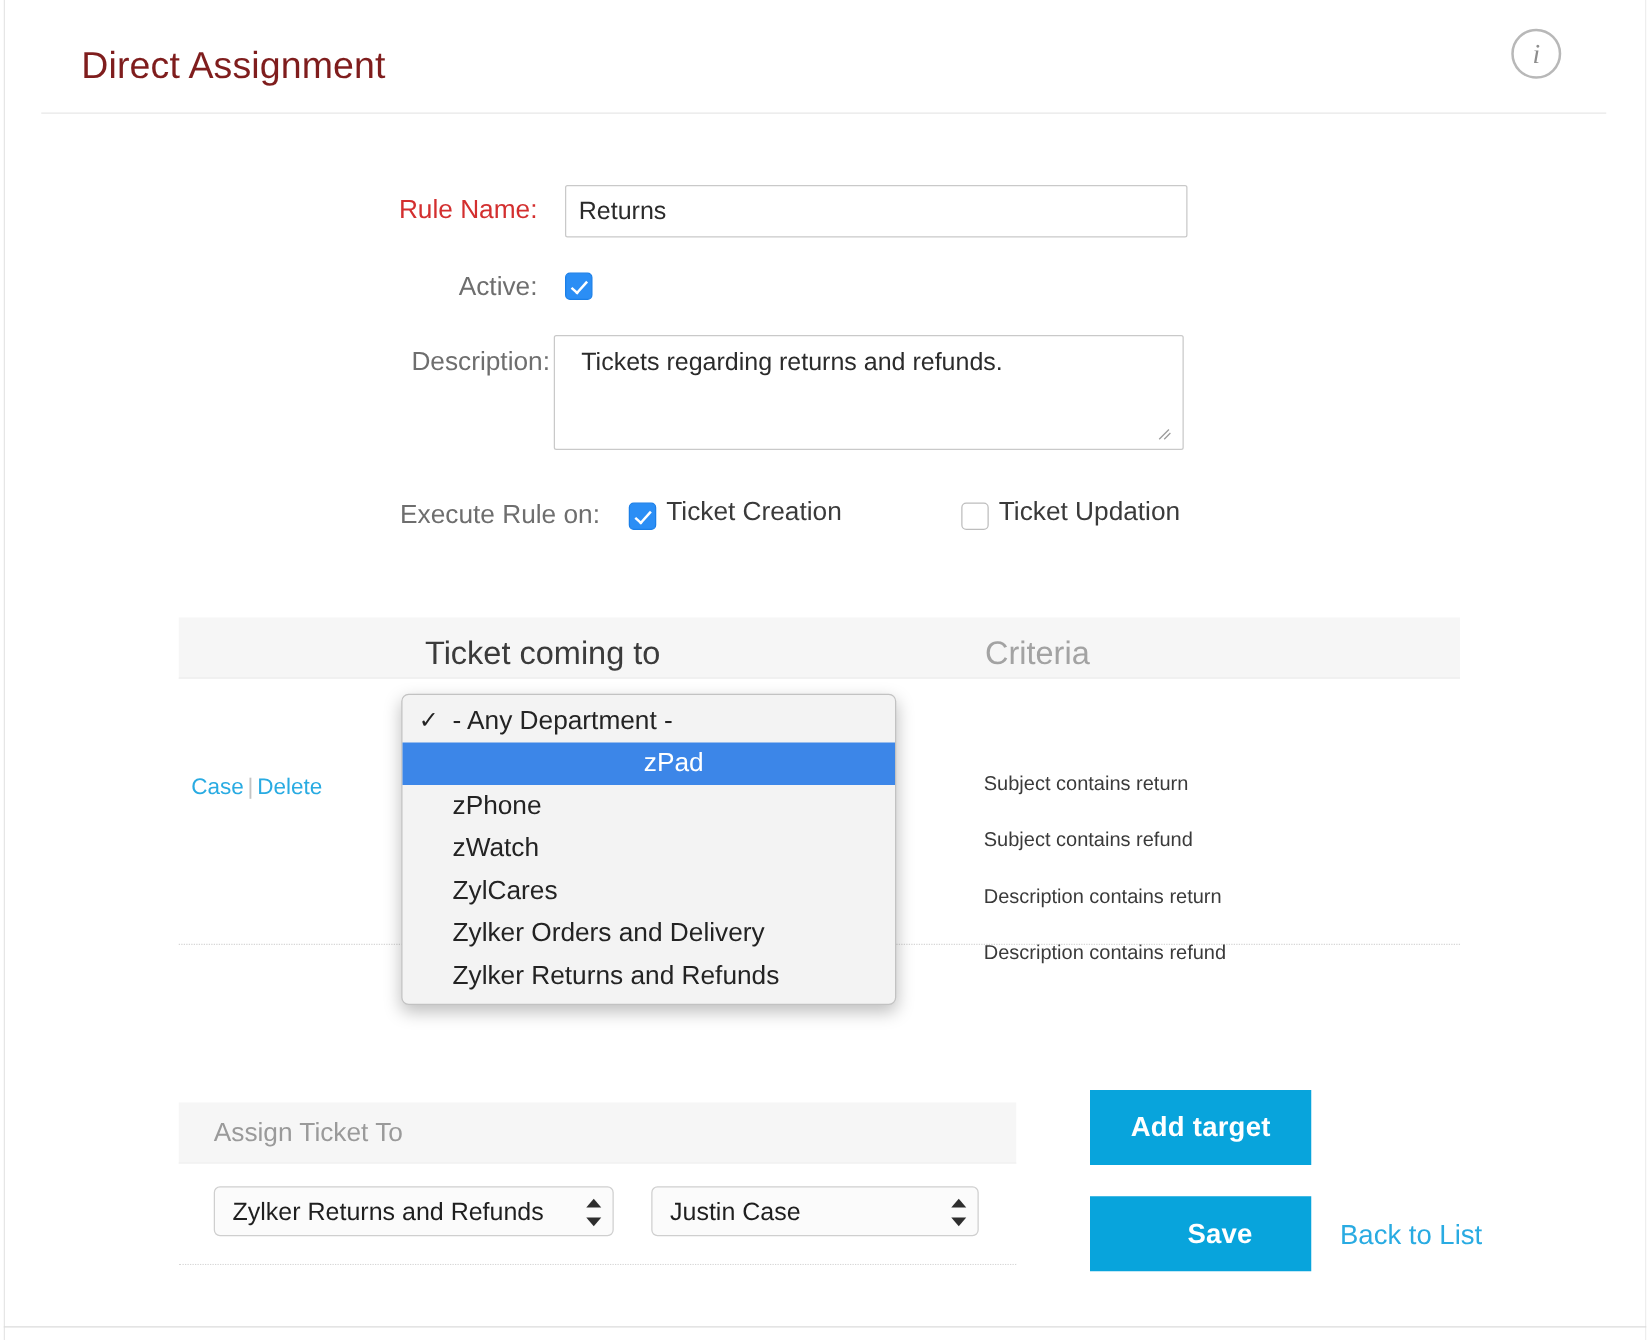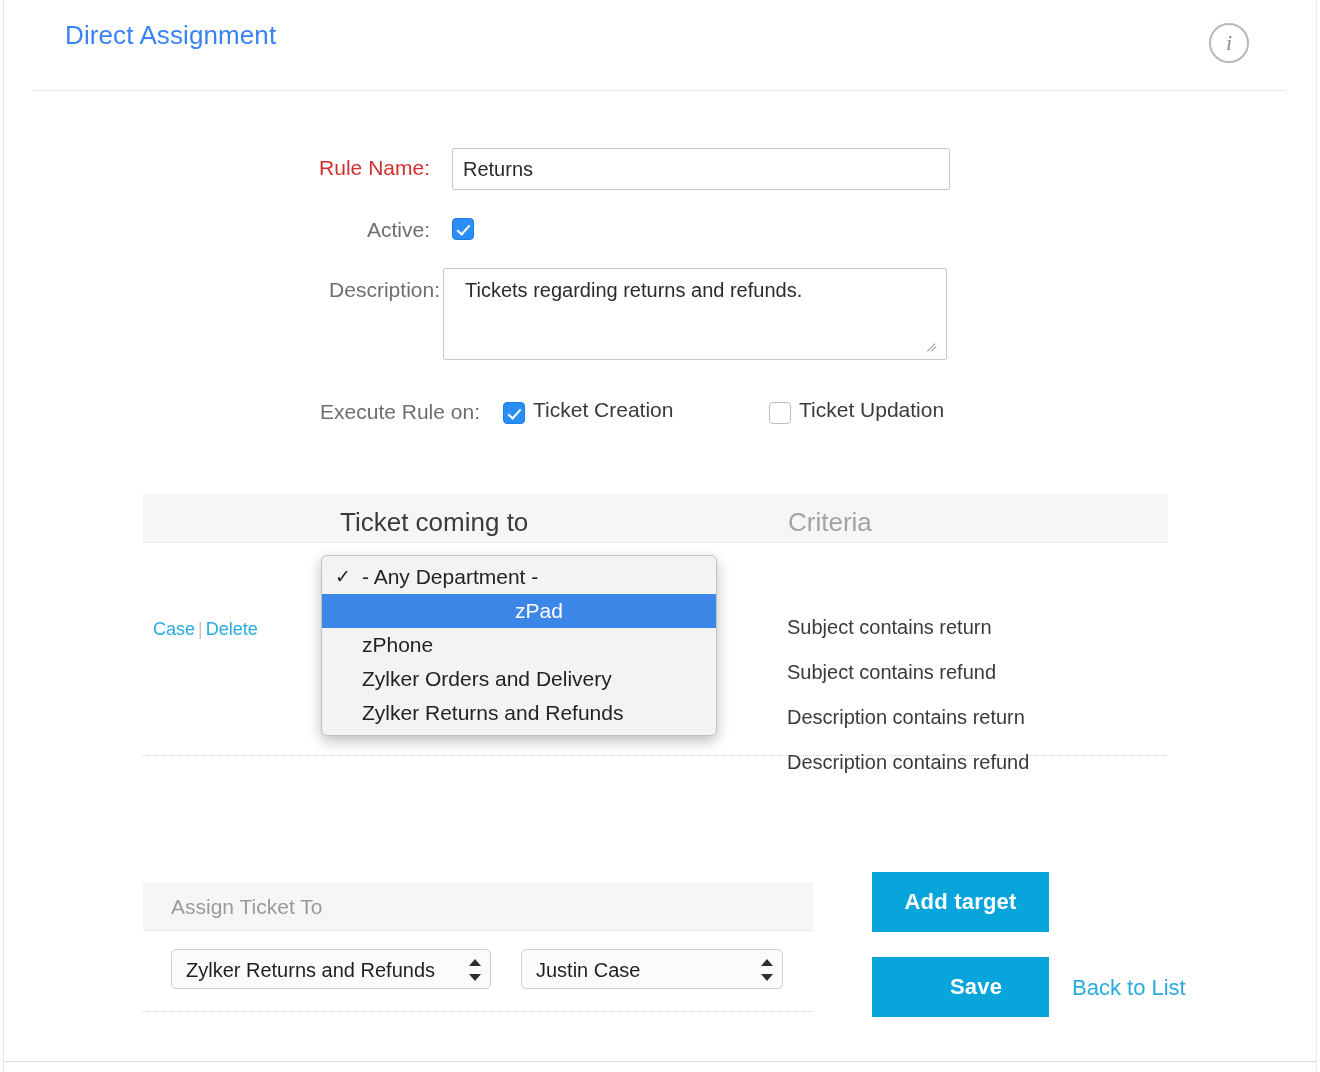--- a/index.html
+++ b/index.html
@@ -45,23 +45,23 @@
   
   .header {
     position: absolute;
     left: 0; top: 0;
     width: 1320px;
     height: 90px;
   }
   .page-title {
     position: absolute;
     left: 65px;
-    top: 20px;
-    font-size: 26px;
-    color: #3b82f6;
+    top: 36px;
+    font-size: 30px;
+    color: #7f1d1d;
     letter-spacing: 0.1px;
   }
   .info-icon {
     position: absolute;
     left: 1209px;
     top: 23px;
     width: 40px;
     height: 40px;
     border: 2px solid #b8b8b8;
     border-radius: 50%;
@@ -251,21 +251,21 @@
   .row-actions .sep {
     color: #c4c4c4;
     margin: 0 3px;
   }
   .criteria-col {
     position: absolute;
     left: 644px;
     top: 62px;
   }
   .criteria-col div {
-    font-size: 20px;
+    font-size: 16px;
     color: #3a3a3a;
     line-height: 45px;
     white-space: nowrap;
   }
 
   
   .dropdown {
     position: absolute;
     left: 321px;
     top: 555px;
@@ -470,20 +470,22 @@
         <div>Description contains return</div>
         <div>Description contains refund</div>
       </div>
     </div>
   </div>
 
   <div class="dropdown">
     <div class="dd-item checked">- Any Department -</div>
     <div class="dd-item selected">zPad</div>
     <div class="dd-item">zPhone</div>
+    <div class="dd-item">zWatch</div>
+    <div class="dd-item">ZylCares</div>
     <div class="dd-item">Zylker Orders and Delivery</div>
     <div class="dd-item">Zylker Returns and Refunds</div>
   </div>
 
   <div class="assign-panel">
     <div class="assign-head">
       <span>Assign Ticket To</span>
     </div>
     <div class="assign-body">
 

